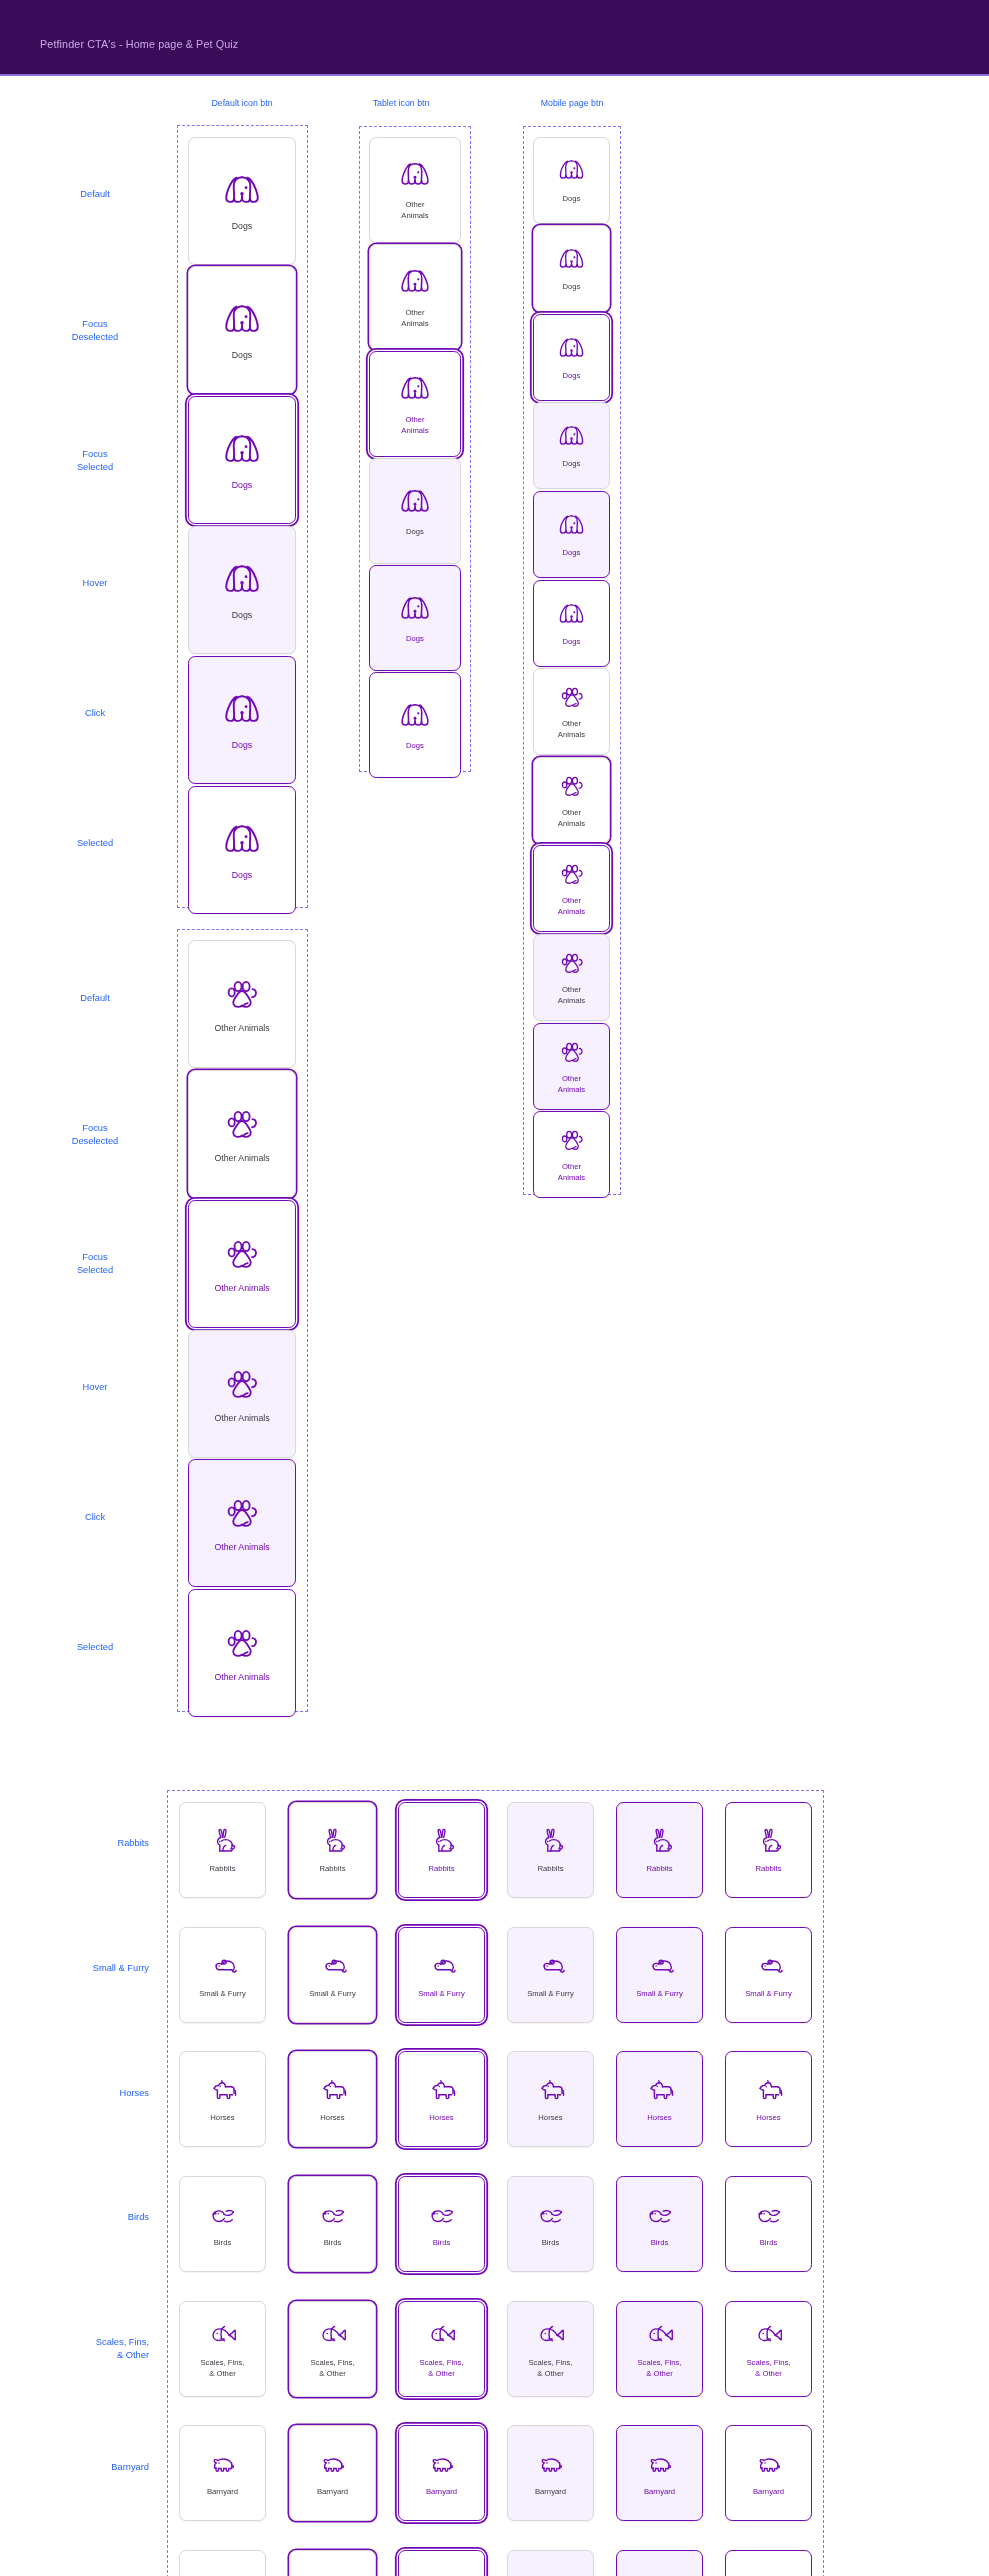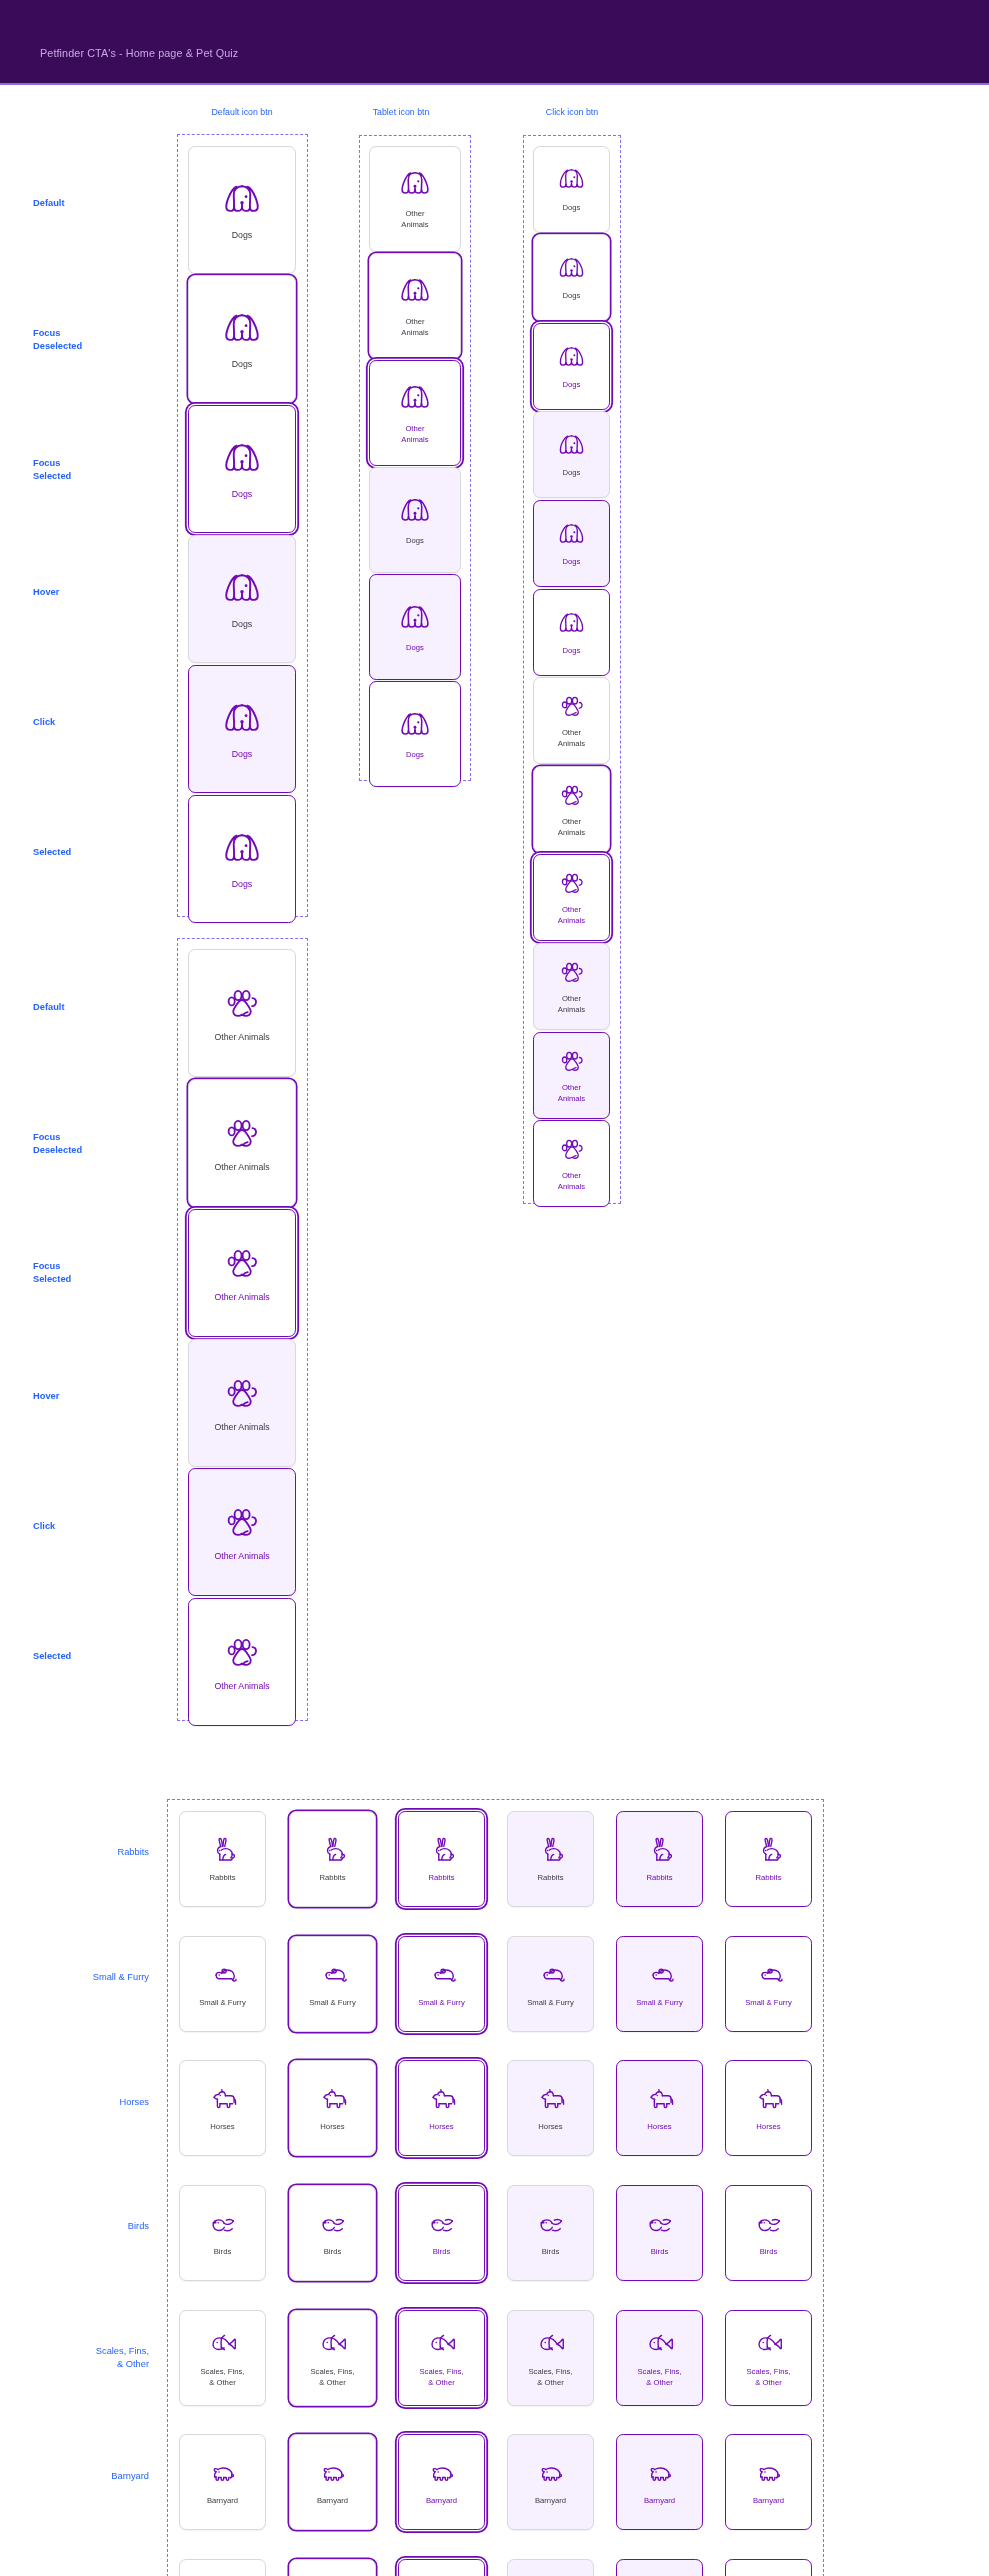--- a/index.html
+++ b/index.html
@@ -19,21 +19,21 @@
     color: #ffffff;
     font-size: 24px;
     font-weight: 700;
     letter-spacing: 0.1px;
     line-height: 1.15;
   }
   .header-sub {
     color: #C9A8E6;
     font-size: 10.8px;
     font-weight: 400;
-    margin-top: 20px;
+    margin-top: 11px;
     letter-spacing: 0.1px;
   }
   .header-rule { height: 1.5px; background: #8E6FD8; }
 
   
   .states-section { position: relative; padding-top: 18.5px; }
 
   .col-headers { position: relative; height: 27px; }
   .col-header {
     position: absolute;
@@ -43,22 +43,22 @@
     white-space: nowrap;
     transform: translateX(-50%);
   }
 
   .matrix { position: relative; }
 
   .row-label {
     position: absolute;
     color: #2563FF;
     font-size: 9.3px;
-    font-weight: 700;
-    text-align: left;
+    font-weight: 400;
+    text-align: center;
     line-height: 1.45;
     width: 124px;
   }
 
   
   .dash-group {
     position: absolute;
     border: 1px dashed #8B6BF0;
     border-radius: 1px;
   }
@@ -129,21 +129,21 @@
 
 <div class="header">
   <div class="header-sub">Petfinder CTA's  - Home page &amp; Pet Quiz</div>
 </div>
 <div class="header-rule"></div>
 
 <div class="states-section">
   <div class="col-headers" id="col-headers">
       <div class="col-header" style="left: 242px; top: 4.1px;">Default icon btn</div>
       <div class="col-header" style="left: 401px; top: 4.1px;">Tablet icon btn</div>
-      <div class="col-header" style="left: 572px; top: 4.1px;">Click icon btn</div>
+      <div class="col-header" style="left: 572px; top: 4.1px;">Mobile page btn</div>
     </div>
   <div class="matrix" id="matrix" style="height: 1619px;">
       <div class="dash-group" style="left: 177px; top: 4.1px; width: 131px; height: 783px;"></div>
       <div class="dash-group" style="left: 359px; top: 5.2px; width: 112px; height: 646px;"></div>
       <div class="dash-group" style="left: 523px; top: 5.2px; width: 98px; height: 1069px;"></div>
       <div class="dash-group" style="left: 177px; top: 808px; width: 131px; height: 783px;"></div>
       <div class="row-label" style="left: 33px; top: 67px; white-space: pre-line;">Default</div>
       <div class="card st-default" style="left: 188px; top: 15.5px; width: 108px; height: 128px;">
         <span>
           <svg class="glyph" width="44" height="44" viewBox="0 0 48 48" fill="none" stroke="#7209B7" stroke-width="2.1" stroke-linecap="round" stroke-linejoin="round">

